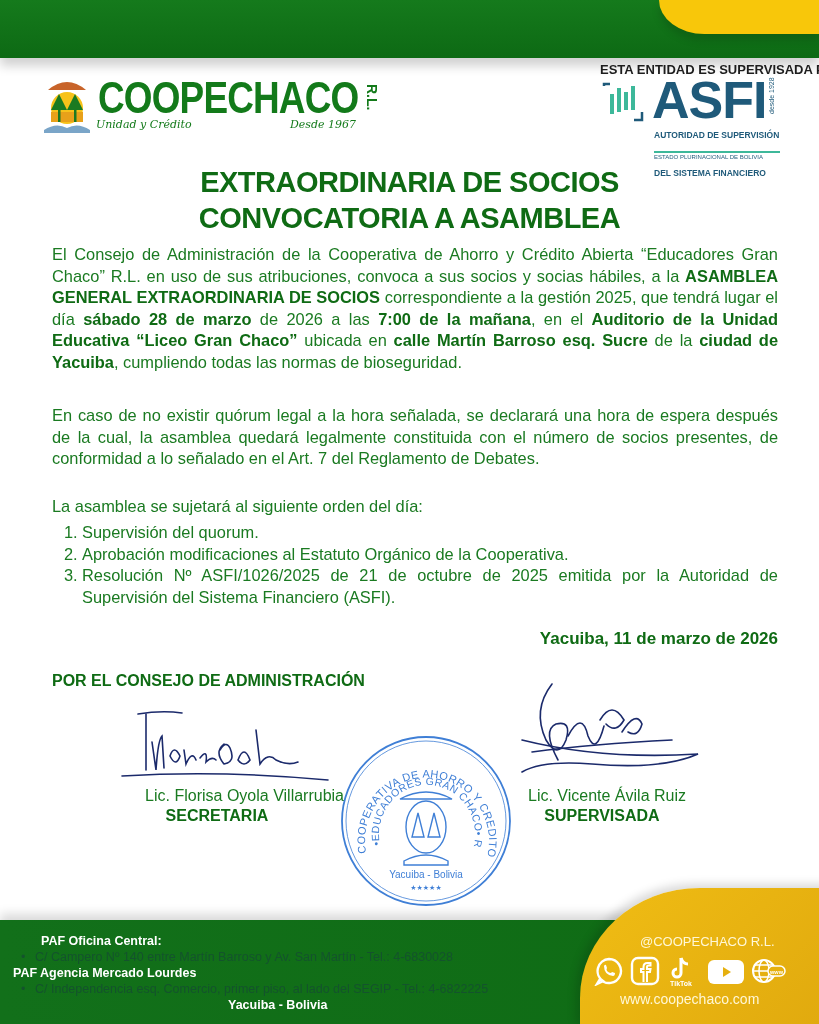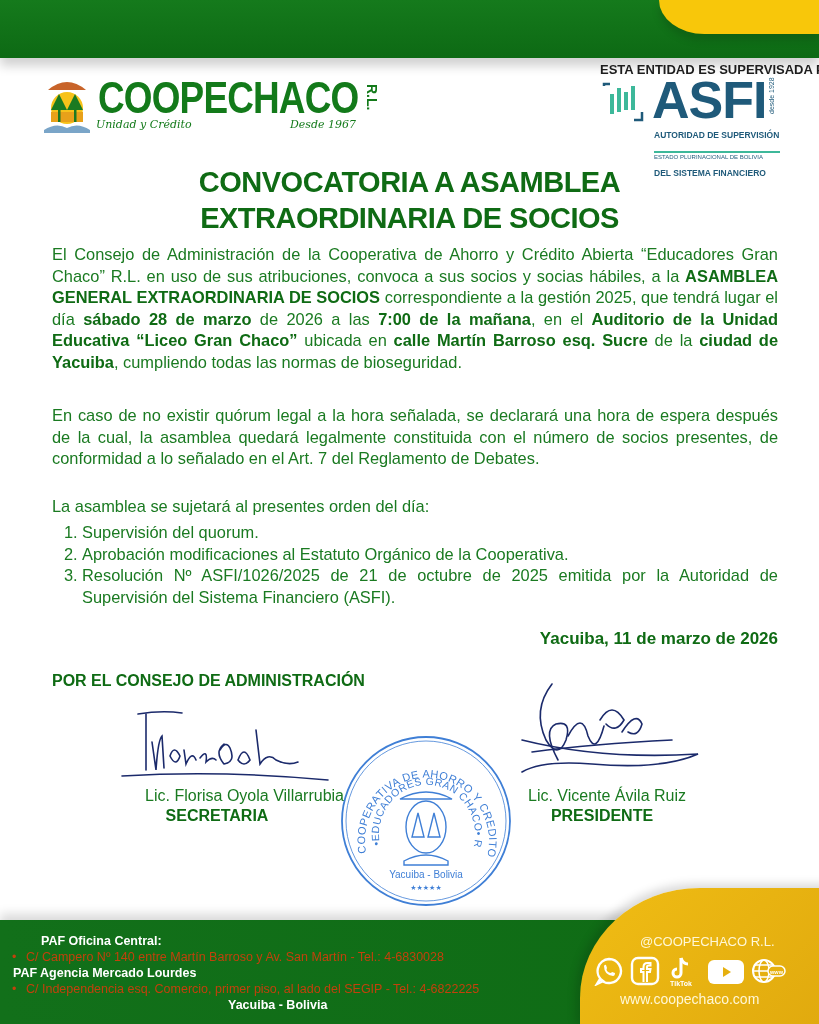--- a/index.html
+++ b/index.html
@@ -57,21 +57,21 @@
   .role-right { position: absolute; left: 512px; top: 807px; width: 180px; text-align: center; font-weight: 700; font-size: 16px; color: #0f6b14; }
 
   .stamp { position: absolute; left: 338px; top: 733px; width: 176px; height: 176px; }
 
   
   .footer-green { position: absolute; left: 0; top: 920px; width: 819px; height: 104px; background: linear-gradient(90deg, #12701a, #0f6b14); box-shadow: 0 -6px 10px rgba(0,0,0,0.15); }
   .footer-yellow { position: absolute; left: 580px; top: 888px; width: 260px; height: 140px; background: linear-gradient(135deg, #f0bd14, #e0a90e); border-top-left-radius: 120px 110px; box-shadow: -4px -4px 10px rgba(0,0,0,0.15); }
   .f-h { position: absolute; left: 13px; font-weight: 700; font-size: 12.5px; color: #ffffff; }
   .f-h1 { top: 934px; padding-left: 28px; }
   .f-h2 { top: 966px; }
-  .f-li { position: absolute; left: 12px; font-size: 12.5px; color: #c2410c; white-space: nowrap; }
+  .f-li { position: absolute; left: 21px; font-size: 12.5px; color: #14532d; white-space: nowrap; }
   .f-li1 { top: 950px; }
   .f-li2 { top: 982px; }
   .f-li .dot { display: inline-block; width: 14px; }
   .f-city { position: absolute; left: 228px; top: 998px; font-weight: 700; font-size: 12.5px; color: #ffffff; }
 
   .social-handle { position: absolute; left: 640px; top: 934px; font-size: 13px; color: #fff7d6; }
   .social-icons { position: absolute; left: 594px; top: 956px; width: 190px; height: 32px; }
   .social-icons span { position: absolute; top: 0; display: block; }
   .website { position: absolute; left: 620px; top: 991px; font-size: 14px; color: #fff7d6; text-align: right; }
 </style>
@@ -112,27 +112,27 @@
   </svg>
   <div class="asfi-word">ASFI</div>
   <div class="asfi-since">desde 1928</div>
   <div class="asfi-l1">AUTORIDAD DE SUPERVISIÓN</div>
   <div class="asfi-l2">DEL SISTEMA FINANCIERO</div>
   <div class="asfi-rule"></div>
   <div class="asfi-l3">ESTADO PLURINACIONAL DE BOLIVIA</div>
 </div>
 
 <h1 class="title">
+  <div>EXTRAORDINARIA DE SOCIOS</div>
   <div>CONVOCATORIA A ASAMBLEA</div>
-  <div>EXTRAORDINARIA DE SOCIOS</div>
 </h1>
 
 <p class="body p1" id="p1"><span>El Consejo de Administración de la Cooperativa de Ahorro y Crédito Abierta “Educadores Gran Chaco” R.L. en uso de sus atribuciones, convoca a sus socios y socias hábiles, a la </span><b>ASAMBLEA GENERAL EXTRAORDINARIA DE SOCIOS</b><span> correspondiente a la gestión 2025, que tendrá lugar el día </span><b>sábado 28 de marzo</b><span> de 2026 a las </span><b>7:00 de la mañana</b><span>, en el </span><b>Auditorio de la Unidad Educativa “Liceo Gran Chaco”</b><span> ubicada en </span><b>calle Martín Barroso esq. Sucre</b><span> de la </span><b>ciudad de Yacuiba</b><span>, cumpliendo todas las normas de bioseguridad.</span></p>
 <p class="body p2">En caso de no existir quórum legal a la hora señalada, se declarará una hora de espera después de la cual, la asamblea quedará legalmente constituida con el número de socios presentes, de conformidad a lo señalado en el Art. 7 del Reglamento de Debates.</p>
-<p class="body p3">La asamblea se sujetará al presentes orden del día:</p>
+<p class="body p3">La asamblea se sujetará al siguiente orden del día:</p>
 <ul class="agenda">
   <li>
     <span class="num">1.</span>
     <span class="txt">Supervisión del quorum.</span>
   </li>
   <li>
     <span class="num">2.</span>
     <span class="txt">Aprobación modificaciones al Estatuto Orgánico de la Cooperativa.</span>
   </li>
   <li>
@@ -165,21 +165,21 @@
     <path d="M88 40 Q100 20 112 40 Q104 54 94 44"></path>
     <path d="M110 52 Q124 30 130 44 Q126 58 116 52"></path>
     <path d="M10 60 Q90 80 186 74 Q150 90 80 84 Q30 80 10 92"></path>
     <path d="M20 72 Q80 64 160 60"></path>
   </g>
 </svg>
 
 <div class="name-left">Lic. Florisa Oyola Villarrubia</div>
 <div class="role-left">SECRETARIA</div>
 <div class="name-right">Lic. Vicente Ávila Ruiz</div>
-<div class="role-right">PRESIDENTE</div>
+<div class="role-right">SUPERVISADA</div>
 
 <svg class="stamp" viewBox="0 0 176 176">
   <defs>
     <path id="outerArc" d="M28 120 A62 64 0 1 1 150 120"></path>
     <path id="innerArc" d="M42 112 A48 50 0 1 1 136 112"></path>
   </defs>
   <ellipse cx="88" cy="88" rx="84" ry="84" fill="none" stroke="#3f7fd6" stroke-width="1.8"></ellipse>
   <ellipse cx="88" cy="88" rx="80" ry="80" fill="none" stroke="#3f7fd6" stroke-width="0.8"></ellipse>
   <text font-family="Liberation Sans, sans-serif" font-size="11" fill="#3f7fd6" letter-spacing="0.5">
     <textPath href="#outerArc">COOPERATIVA DE AHORRO Y CREDITO ABIERTA</textPath>

